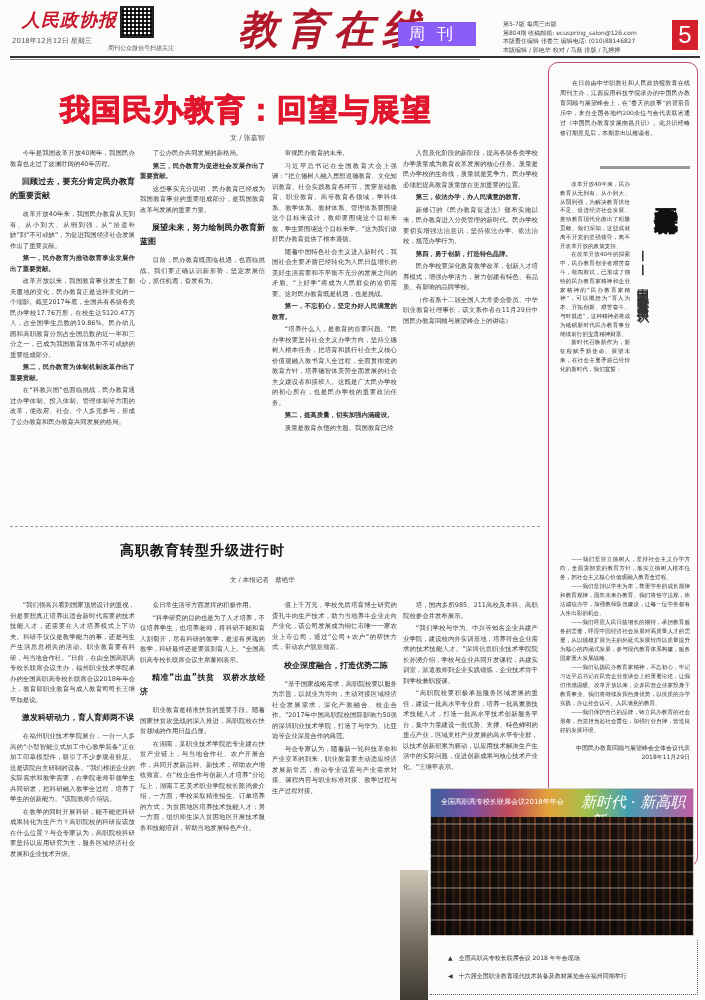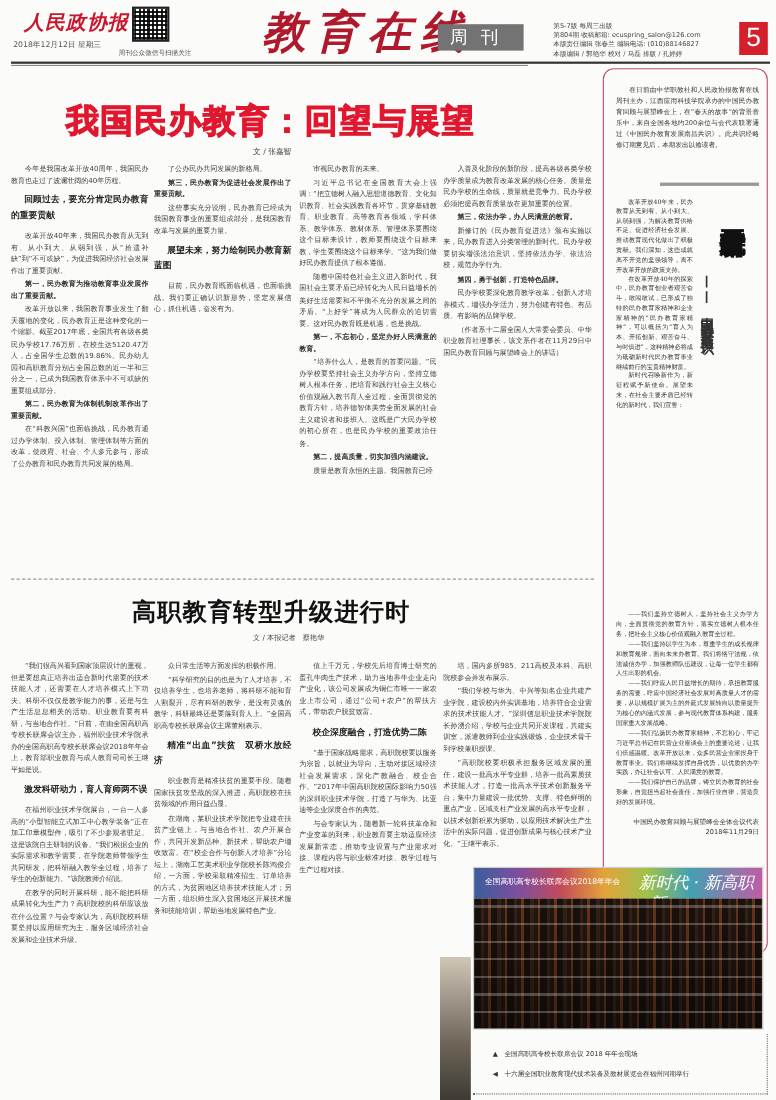--- a/index.html
+++ b/index.html
@@ -5,21 +5,21 @@
   * { box-sizing: border-box; margin: 0; padding: 0; }
   body { width: 705px; height: 1000px; background: #fbfbf9; font-family: "DejaVu Sans", sans-serif; color: #333; overflow: hidden; position: relative; }
   .masthead { position: absolute; left: 0; top: 0; width: 705px; height: 58px; }
   .paper-logo { position: absolute; left: 22px; top: 8px; font-family: Liberation Serif, serif; font-size: 18px; color: #c8162c; font-weight: bold; font-style: italic; letter-spacing: 1px; }
   .paper-date { position: absolute; left: 12px; top: 36px; font-size: 7px; color: #555; }
   .qr { position: absolute; left: 120px; top: 6px; width: 34px; height: 32px; background:
       repeating-linear-gradient(90deg, #222 0 2px, #fff 2px 4px),
       repeating-linear-gradient(0deg, #222 0 2px, #fff 2px 4px); background-blend-mode: multiply; border: 2px solid #222; }
   .qr-caption { position: absolute; left: 108px; top: 44px; font-size: 6px; color: #555; }
   .brand-title { position: absolute; left: 238px; top: 2px; font-family: "DejaVu Serif", serif; font-size: 40px; font-weight: bold; font-style: italic; color: #b0182b; letter-spacing: 8px; }
-  .weekly-badge { position: absolute; left: 398px; top: 22px; width: 78px; height: 24px; background: #737373; color: #fff; font-family: "DejaVu Serif", serif; font-size: 16px; text-align: center; line-height: 24px; letter-spacing: 12px; }
+  .weekly-badge { position: absolute; left: 398px; top: 22px; width: 78px; height: 24px; background: #8b5cf6; color: #fff; font-family: "DejaVu Serif", serif; font-size: 16px; text-align: center; line-height: 24px; letter-spacing: 12px; }
   .info-block { position: absolute; left: 503px; top: 20px; font-size: 6px; line-height: 8.5px; color: #444; width: 150px; }
   .page-num { position: absolute; left: 672px; top: 20px; width: 26px; height: 30px; background: #d4202d; color: #fff; font-family: "Liberation Sans", sans-serif; font-size: 24px; line-height: 30px; text-align: center; }
   .rule-top { position: absolute; left: 10px; top: 56px; width: 690px; height: 2px; background: #333; }
   .rule-top2 { position: absolute; left: 10px; top: 59px; width: 470px; height: 1px; background: #888; }
 
   .h1-red { position: absolute; left: 60px; top: 90px; font-family: "DejaVu Sans", sans-serif; font-size: 30px; font-weight: bold; color: #e0172e; letter-spacing: 1px; -webkit-text-stroke: 1px #e0172e; }
   .byline1 { position: absolute; left: 230px; top: 133px; font-size: 7px; color: #444; }
 
   .col { position: absolute; font-size: 6.4px; line-height: 10.5px; color: #3c3c3c; text-align: justify; overflow: hidden; }
   .col p { text-indent: 2em; margin-bottom: 2px; }
@@ -30,21 +30,21 @@
   .sb-intro { position: absolute; left: 560px; top: 78px; width: 130px; font-family: "DejaVu Serif", serif; font-size: 6px; line-height: 10px; color: #333; text-indent: 2em; text-align: justify; }
   .sb-rule { position: absolute; left: 600px; top: 166px; width: 90px; height: 3px; background: #999; }
   .sb-text { position: absolute; left: 560px; top: 180px; width: 70px; height: 370px; font-family: "DejaVu Serif", serif; font-size: 5.6px; line-height: 8.8px; color: #333; text-align: justify; overflow: hidden; }
   .sb-text p { text-indent: 2em; }
   .sb-big-title { position: absolute; left: 651px; top: 190px; width: 30px; font-family: "DejaVu Serif", serif; font-size: 24px; font-weight: bold; color: #111; line-height: 30px; writing-mode: vertical-rl; }
   .sb-subtitle { position: absolute; left: 636px; top: 250px; font-family: "DejaVu Sans", sans-serif; font-size: 12px; font-weight: bold; color: #333; writing-mode: vertical-rl; letter-spacing: 2px; line-height: 14px; }
   .sb-text2 { position: absolute; left: 560px; top: 555px; width: 130px; height: 180px; font-family: "DejaVu Serif", serif; font-size: 5.6px; line-height: 9px; color: #333; text-align: justify; overflow: hidden; }
   .sb-text2 p { text-indent: 2em; }
   .sb-sign { position: absolute; left: 560px; top: 743px; width: 130px; text-align: right; font-size: 6px; line-height: 9px; color: #333; }
 
-  .h1-black { position: absolute; left: 120px; top: 542px; font-family: Liberation Mono, monospace; font-size: 22px; font-weight: bold; color: #111; letter-spacing: 1px; }
+  .h1-black { position: absolute; left: 120px; top: 542px; font-family: Liberation Mono, monospace; font-size: 14px; font-weight: bold; color: #111; letter-spacing: 1px; }
   .byline2 { position: absolute; left: 230px; top: 576px; font-size: 6.5px; color: #444; }
   .section-rule { position: absolute; left: 10px; top: 526px; width: 530px; height: 1px; border-top: 1px dashed #999; }
 
   .photo { position: absolute; left: 430px; top: 788px; width: 264px; height: 148px; overflow: hidden; border: 1px solid #ccc; }
   .photo-banner { position: absolute; left: 0; top: 0; width: 100%; height: 28px; background: linear-gradient(90deg, #3a5e9a 0%, #7c4fa0 15%, #c24a5a 30%, #e3a33a 45%, #9fc24a 60%, #43a0b3 75%, #c05ca5 100%); }
   .photo-banner-text { position: absolute; left: 10px; top: 8px; font-size: 7px; color: #fff; }
   .photo-banner-slogan { position: absolute; left: 150px; top: 4px; font-family: "DejaVu Serif", serif; font-size: 15px; color: #fff; font-style: italic; }
   .photo-body { position: absolute; left: 0; top: 28px; width: 100%; height: 120px; background:
       repeating-linear-gradient(90deg, #2a2420 0 6px, #5e4638 6px 9px, #3b2f28 9px 13px, #b0703e 13px 15px),
       linear-gradient(180deg, #4a3b33, #2c2520); background-blend-mode: overlay; }

